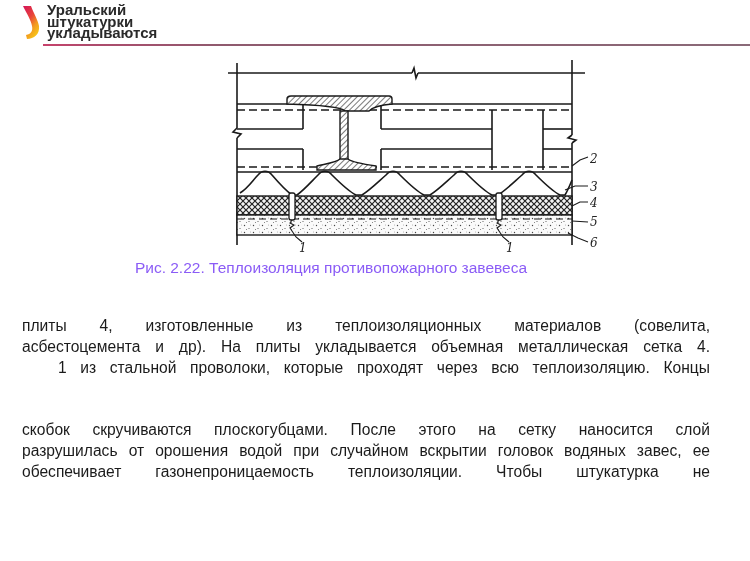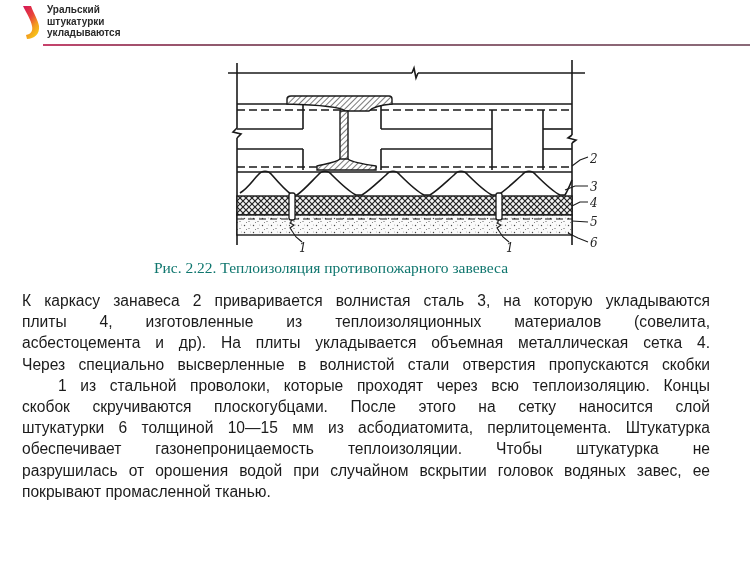--- a/index.html
+++ b/index.html
@@ -23,21 +23,21 @@
     .logo-mark {
       position: absolute;
       left: 22px; top: 4px;
       width: 22px; height: 36px;
     }
     .logo-text {
       position: absolute;
       left: 47px; top: 4px;
       font-family: "Liberation Sans", sans-serif;
       font-weight: bold;
-      font-size: 10px;
+      font-size: 15px;
       line-height: 11.5px;
       color: #2a2a2a;
       letter-spacing: 0px;
     }
     .logo-text div { white-space: nowrap; }
     .header-rule {
       position: absolute;
       left: 43px; top: 44px;
       width: 707px; height: 2px;
       background: linear-gradient(to right, #c8416b 0%, #b04a6c 6%, #8f5a6e 25%, #8a6a78 100%);
@@ -47,23 +47,23 @@
       left: 0; top: 0;
       width: 750px; height: 561px;
     }
     .caption {
       position: absolute;
       left: 0; top: 259px;
       width: 622px;
       text-align: center;
       padding-left: 40px;
       box-sizing: border-box;
-      font-family: Liberation Serif, serif;
+      font-family: Liberation Sans, sans-serif;
       font-size: 15.5px;
-      color: #0f766e;
+      color: #8b5cf6;
       white-space: nowrap;
     }
     .body-text {
       position: absolute;
       left: 22px; top: 290px;
       width: 688px;
       font-family: "Liberation Sans", sans-serif;
       font-size: 15.6px;
       line-height: 21.2px;
       color: #1b1b1b;
@@ -206,23 +206,19 @@
     <text class="lbl" x="590" y="191">3</text>
     <text class="lbl" x="590" y="207">4</text>
     <text class="lbl" x="590" y="226">5</text>
     <text class="lbl" x="590" y="247">6</text>
   </svg>
 
   <div class="caption">Рис. 2.22. Теплоизоляция противопожарного завевеса</div>
 </div>
 
 <div class="body-text">
-  <span class="line" style="white-space: normal;">К каркасу занавеса 2 приваривается волнистая сталь 3, на которую укладываются</span>
-  <span class="line" style="white-space: normal;">плиты 4, изготовленные из теплоизоляционных материалов (совелита,</span>
+  <span class="line" style="white-space: normal; margin-top: 25px;">плиты 4, изготовленные из теплоизоляционных материалов (совелита,</span>
   <span class="line" style="white-space: normal;">асбестоцемента и др). На плиты укладывается объемная металлическая сетка 4.</span>
-  <span class="line" style="white-space: normal;">Через специально высверленные в волнистой стали отверстия пропускаются скобки</span>
   <span class="line" style="white-space: normal; margin-left: 36px;">1 из стальной проволоки, которые проходят через всю теплоизоляцию. Концы</span>
-  <span class="line" style="white-space: normal;">скобок скручиваются плоскогубцами. После этого на сетку наносится слой</span>
-  <span class="line" style="white-space: normal;">штукатурки 6 толщиной 10—15 мм из асбодиатомита, перлитоцемента. Штукатурка</span>
+  <span class="line" style="white-space: normal; margin-top: 40px;">скобок скручиваются плоскогубцами. После этого на сетку наносится слой</span>
+  <span class="line" style="white-space: normal;">разрушилась от орошения водой при случайном вскрытии головок водяных завес, ее</span>
   <span class="line" style="white-space: normal;">обеспечивает газонепроницаемость теплоизоляции. Чтобы штукатурка не</span>
-  <span class="line" style="white-space: normal;">разрушилась от орошения водой при случайном вскрытии головок водяных завес, ее</span>
-  <span class="line last">покрывают промасленной тканью.</span>
 </div>
 
 </body></html>

